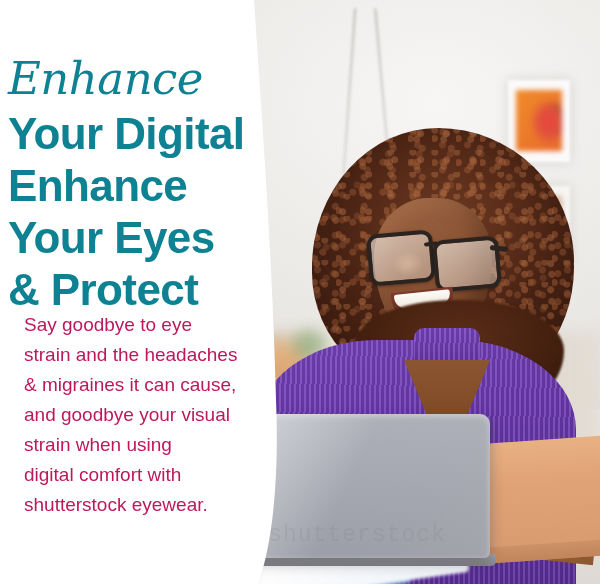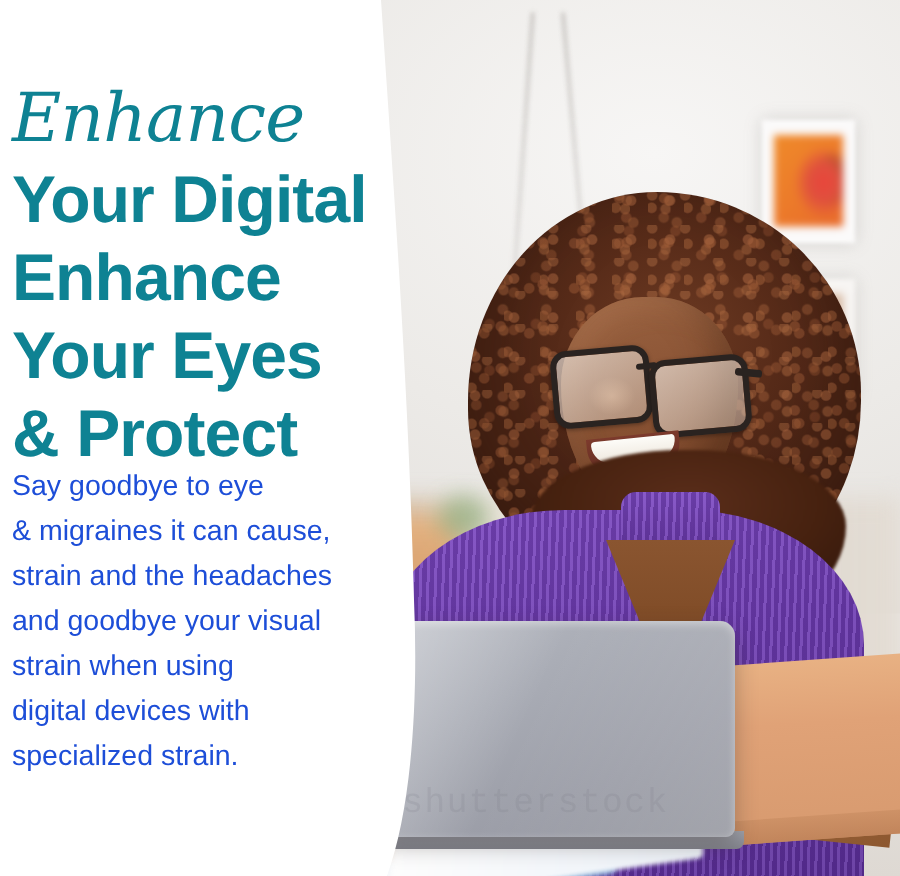--- a/index.html
+++ b/index.html
@@ -395,27 +395,27 @@
     font-weight: bold;
     font-size: 44px;
     line-height: 1.18;
     color: #0e8293;
     letter-spacing: -.6px;
   }
   .headline-bold div { white-space: nowrap; }
 
   .body-copy {
     position: absolute;
-    left: 8px;
+    left: 24px;
     top: 310px;
     width: 252px;
     font-family: "Liberation Sans", sans-serif;
     font-size: 19px;
     line-height: 1.58;
-    color: #1d4ed8;
+    color: #be185d;
     font-weight: normal;
   }
   .body-copy div { white-space: nowrap; }
 </style>
 </head>
 <body>
 
 <div id="banner">
 
   <div id="photo">
@@ -484,22 +484,22 @@
 
     <div class="headline-bold">
       <div>Your Digital</div>
       <div>Enhance</div>
       <div>Your Eyes</div>
       <div>&amp; Protect</div>
     </div>
 
     <div class="body-copy">
       <div>Say goodbye to eye</div>
+      <div>strain and the headaches</div>
       <div>&amp; migraines it can cause,</div>
-      <div>strain and the headaches</div>
       <div>and goodbye your visual</div>
       <div>strain when using</div>
-      <div>digital devices with</div>
-      <div>specialized strain.</div>
+      <div>digital comfort with</div>
+      <div>shutterstock eyewear.</div>
     </div>
 
   </div>
 </div>
 
 </body></html>

